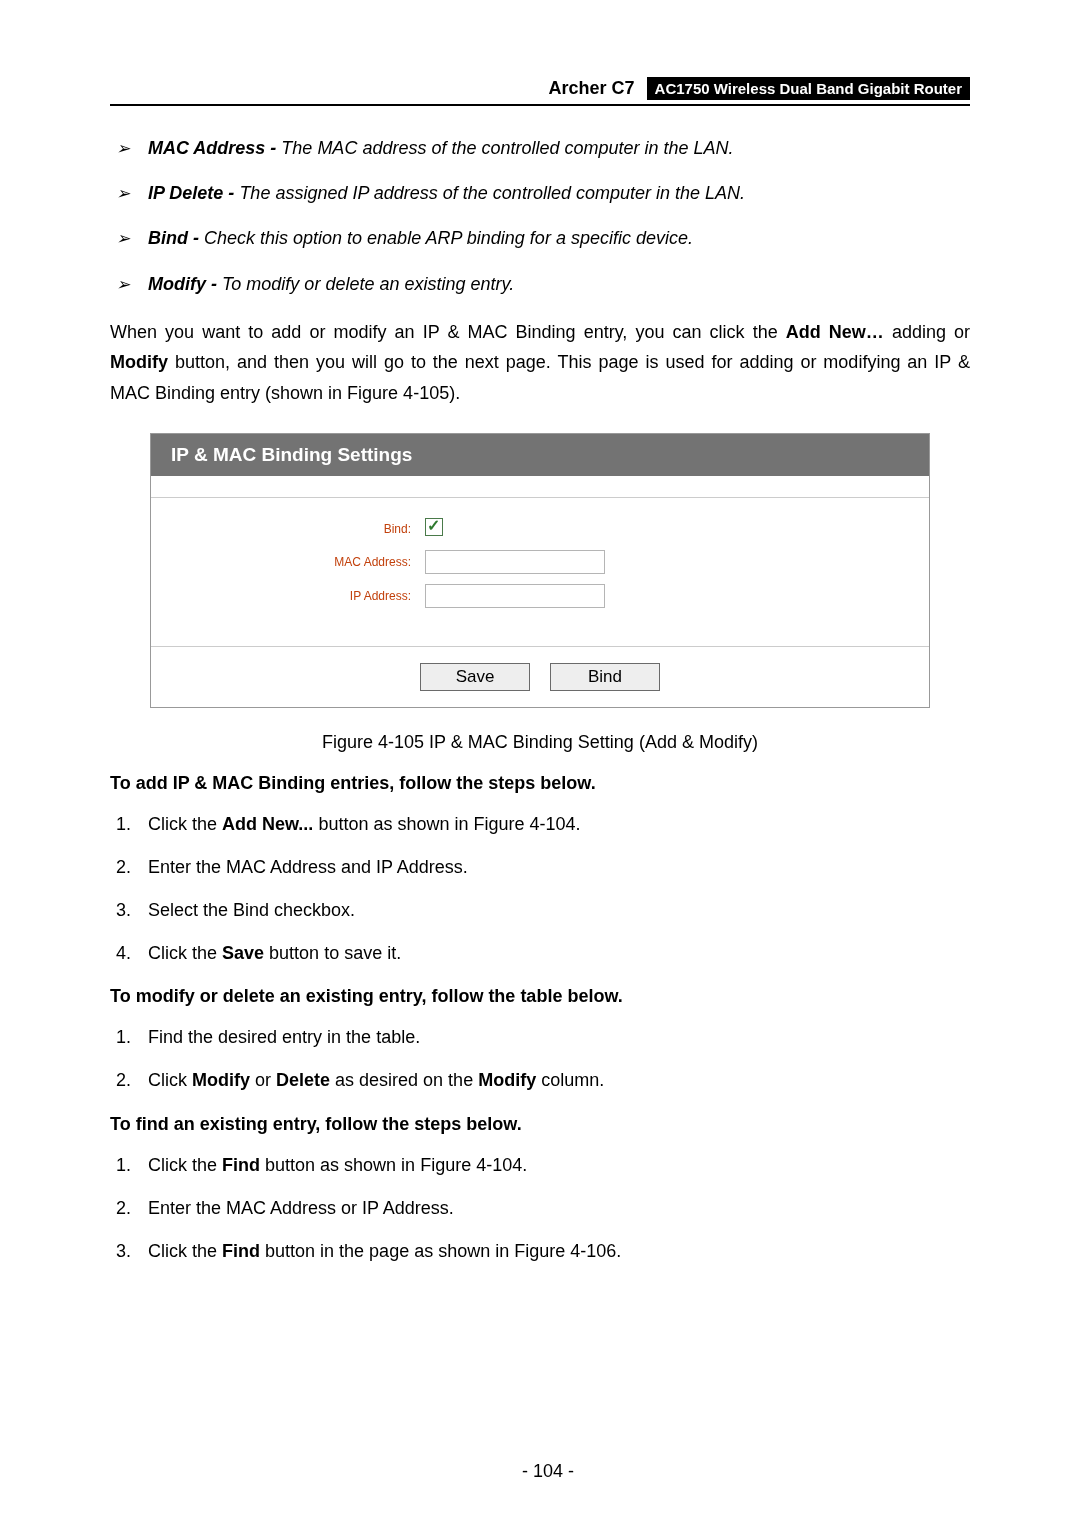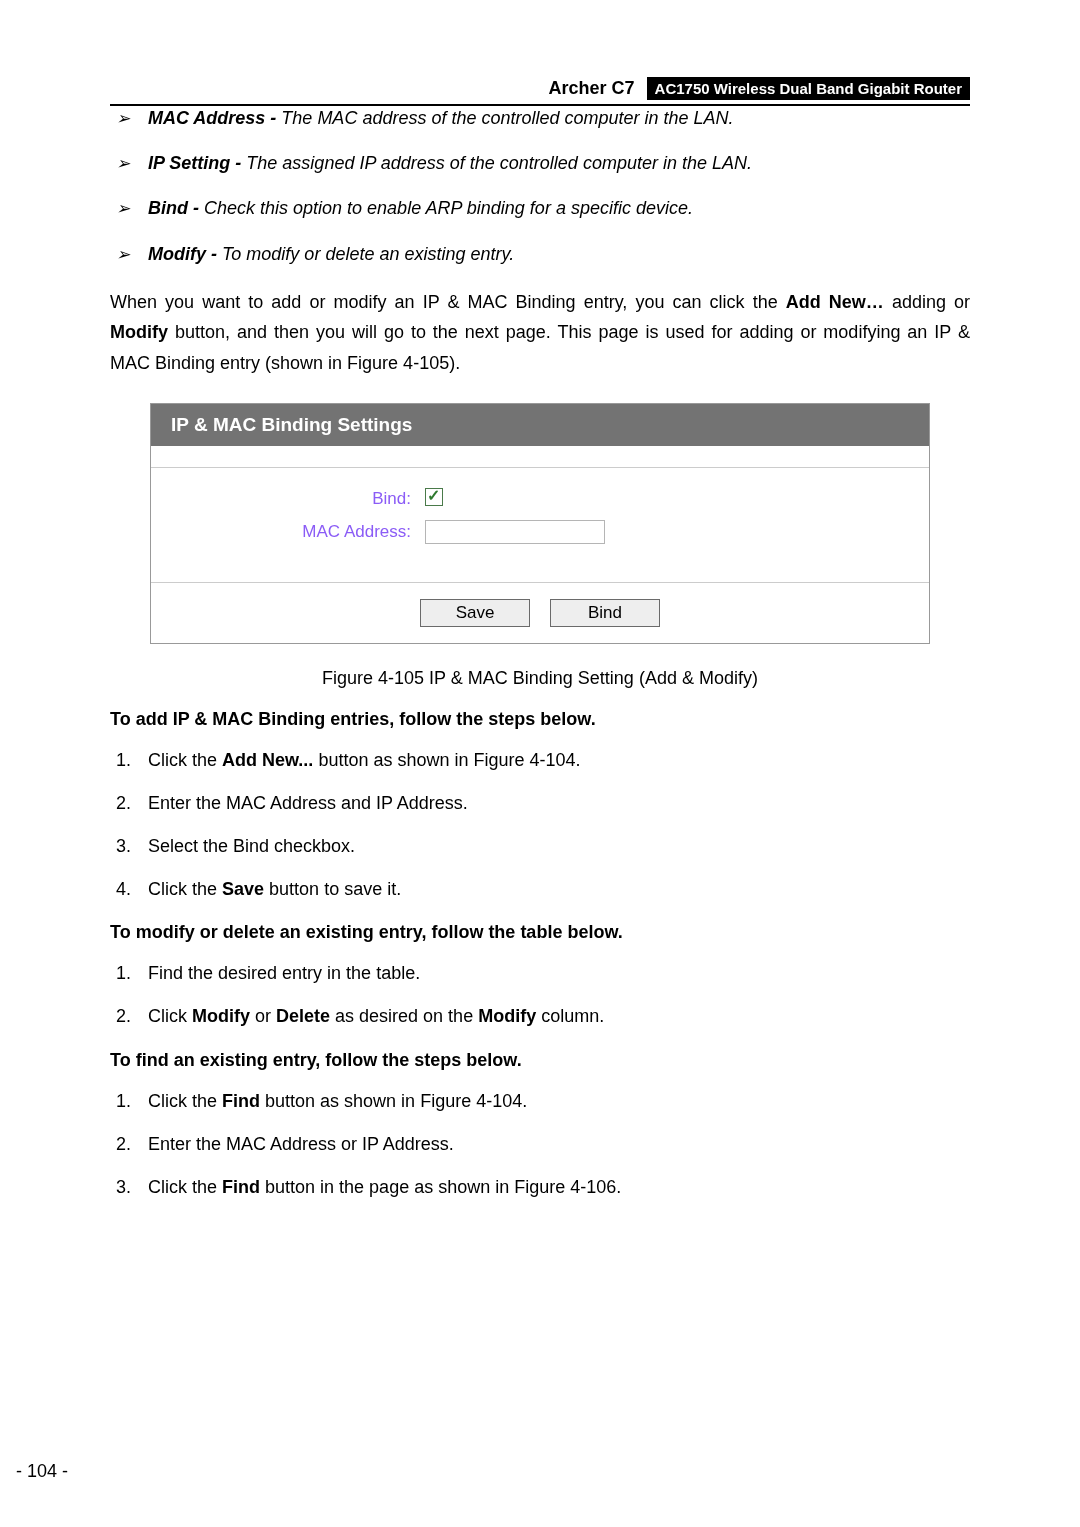--- a/index.html
+++ b/index.html
@@ -13,20 +13,21 @@
     }
     .page {
       padding: 75px 110px 40px 110px;
     }
     .header-bar {
       display: flex;
       justify-content: flex-end;
       align-items: center;
       border-bottom: 2px solid #000;
       padding-bottom: 2px;
+      margin-bottom: 30px;
     }
     .header-model {
       font-weight: bold;
       font-size: 18px;
       padding: 3px 8px;
     }
     .header-product {
       background: #000;
       color: #fff;
       font-weight: bold;
@@ -83,22 +84,22 @@
     }
     .form-row {
       display: flex;
       align-items: center;
       margin-bottom: 10px;
     }
     .form-label {
       width: 250px;
       text-align: right;
       padding-right: 14px;
-      color: #8b5cf6;
-      font-size: 17px;
+      color: #c2410c;
+      font-size: 12px;
     }
     .form-control .checkbox {
       display: inline-block;
       width: 18px;
       height: 18px;
       border: 1px solid #4a7a4a;
       background: #fff;
       position: relative;
     }
     .form-control .checkbox::after {
@@ -157,35 +158,36 @@
       content: counter(item) ".";
       position: absolute;
       left: 6px;
       top: 0;
     }
     .page-number {
       position: absolute;
       bottom: 45px;
       left: 16px;
       right: 0;
+      text-align: center;
       font-size: 18px;
     }
   </style>
 </head>
 <body>
 
 <div class="page">
   <div class="header-bar">
     <span class="header-model">Archer C7</span>
     <span class="header-product">AC1750 Wireless Dual Band Gigabit Router</span>
   </div>
 
   <ul class="bullets">
     <li><span class="label">MAC Address - </span><span>The MAC address of the controlled computer in the LAN.</span></li>
-    <li><span class="label">IP Setting - </span><span>The assigned IP address of the controlled computer in the LAN.</span></li>
+    <li><span class="label">IP Delete - </span><span>The assigned IP address of the controlled computer in the LAN.</span></li>
     <li><span class="label">Bind - </span><span>Check this option to enable ARP binding for a specific device.</span></li>
     <li><span class="label">Modify - </span><span>To modify or delete an existing entry.</span></li>
   </ul>
 
   <p class="para">
     <span>When you want to add or modify an IP &amp; MAC Binding entry, you can click the </span><span class="bold">Add New…</span><span> adding or </span><span class="bold">Modify</span><span> button, and then you will go to the next page. This page is used for adding or modifying an IP &amp; MAC Binding entry (shown in Figure 4-105).</span>
   </p>
 
   <div class="figure-container">
     <div class="panel-header">IP &amp; MAC Binding Settings</div>
@@ -194,20 +196,26 @@
       <div class="form-row">
         <div class="form-label">Bind:</div>
         <div class="form-control"><span class="checkbox"></span></div>
       </div>
       <div class="form-row">
         <div class="form-label">MAC Address:</div>
         <div class="form-control">
             <div class="text-input"></div>
           </div>
       </div>
+      <div class="form-row">
+        <div class="form-label">IP Address:</div>
+        <div class="form-control">
+            <div class="text-input"></div>
+          </div>
+      </div>
     </div>
     <div class="panel-footer">
       <div class="ui-btn">Save</div>
       <div class="ui-btn">Bind</div>
     </div>
   </div>
 
   <div class="figure-caption">Figure 4-105 IP &amp; MAC Binding Setting (Add &amp; Modify)</div>
 
   <div class="section-heading">To add IP &amp; MAC Binding entries, follow the steps below.</div>

